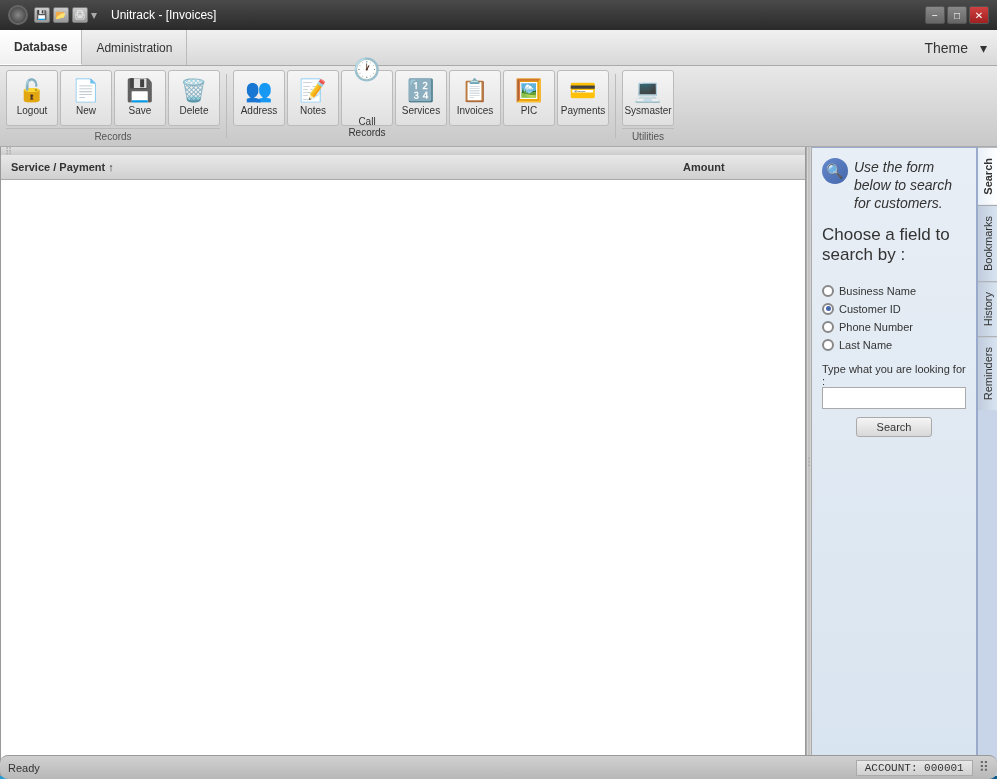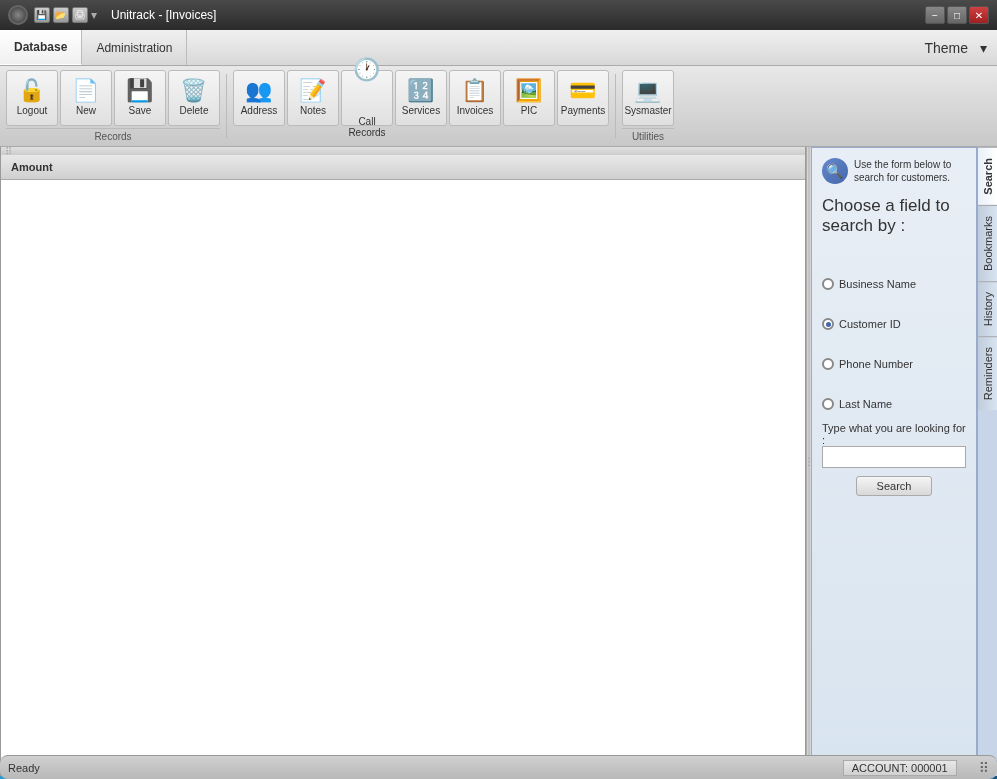--- a/index.html
+++ b/index.html
@@ -209,43 +209,43 @@
       background: linear-gradient(135deg, #6688cc, #4466aa);
       border-radius: 50%;
       display: flex;
       align-items: center;
       justify-content: center;
       color: white;
       font-size: 14px;
       flex-shrink: 0;
     }
     .search-header-text {
-      font-size: 10px;
+      font-size: 14px;
       color: #333;
       line-height: 1.3;
+      font-style: italic;
     }
     .search-field-label {
       font-size: 17px;
       color: #333;
       margin-bottom: 20px;
     }
     .radio-group {
       display: flex;
       flex-direction: column;
       gap: 6px;
       margin-bottom: 12px;
     }
     .radio-item {
       display: flex;
       align-items: center;
       gap: 5px;
       font-size: 11px;
       color: #333;
       cursor: pointer;
-      margin-top: 22px;
     }
     .radio-input {
       width: 12px;
       height: 12px;
       border-radius: 50%;
       border: 2px solid #888;
       background: white;
       flex-shrink: 0;
       display: flex;
       align-items: center;
@@ -323,21 +323,22 @@
       color: #333;
       position: absolute;
       bottom: 0;
       left: 0;
       right: 0;
       border-radius: 8px;
     }
     .status-right {
       display: flex;
       align-items: flex-end;
-      gap: 22px;
+      gap: 6px;
+      font-family: Liberation Mono, monospace;
     }
     .status-account {
       background: linear-gradient(to bottom, #e8e8e8, #d0d0d0);
       border: 1px solid #aaa;
       padding: 1px 8px;
       font-size: 11px;
     }
     .status-grip {
       color: #666;
       font-size: 14px;
@@ -466,20 +467,23 @@
 </div>
 
 <div class="panel-wrapper" style="height: calc(779px - 30px - 24px - 72px - 24px);">
 
   <div class="invoice-panel">
 
     <div style="height:8px; background: linear-gradient(to bottom,#e0e0e0,#ccc); display:flex; align-items:center; padding-left:4px;">
       <span style="color:#aaa; font-size:10px;">⠿</span>
     </div>
     <div class="invoice-table-header">
+      <div class="invoice-col-header invoice-col-service">
+        Service / Payment ↑
+      </div>
       <div class="invoice-col-header invoice-col-amount">
         Amount
       </div>
     </div>
     <div class="invoice-table-body">
     </div>
   </div>
 
   <div class="splitter">⋮</div>
 

